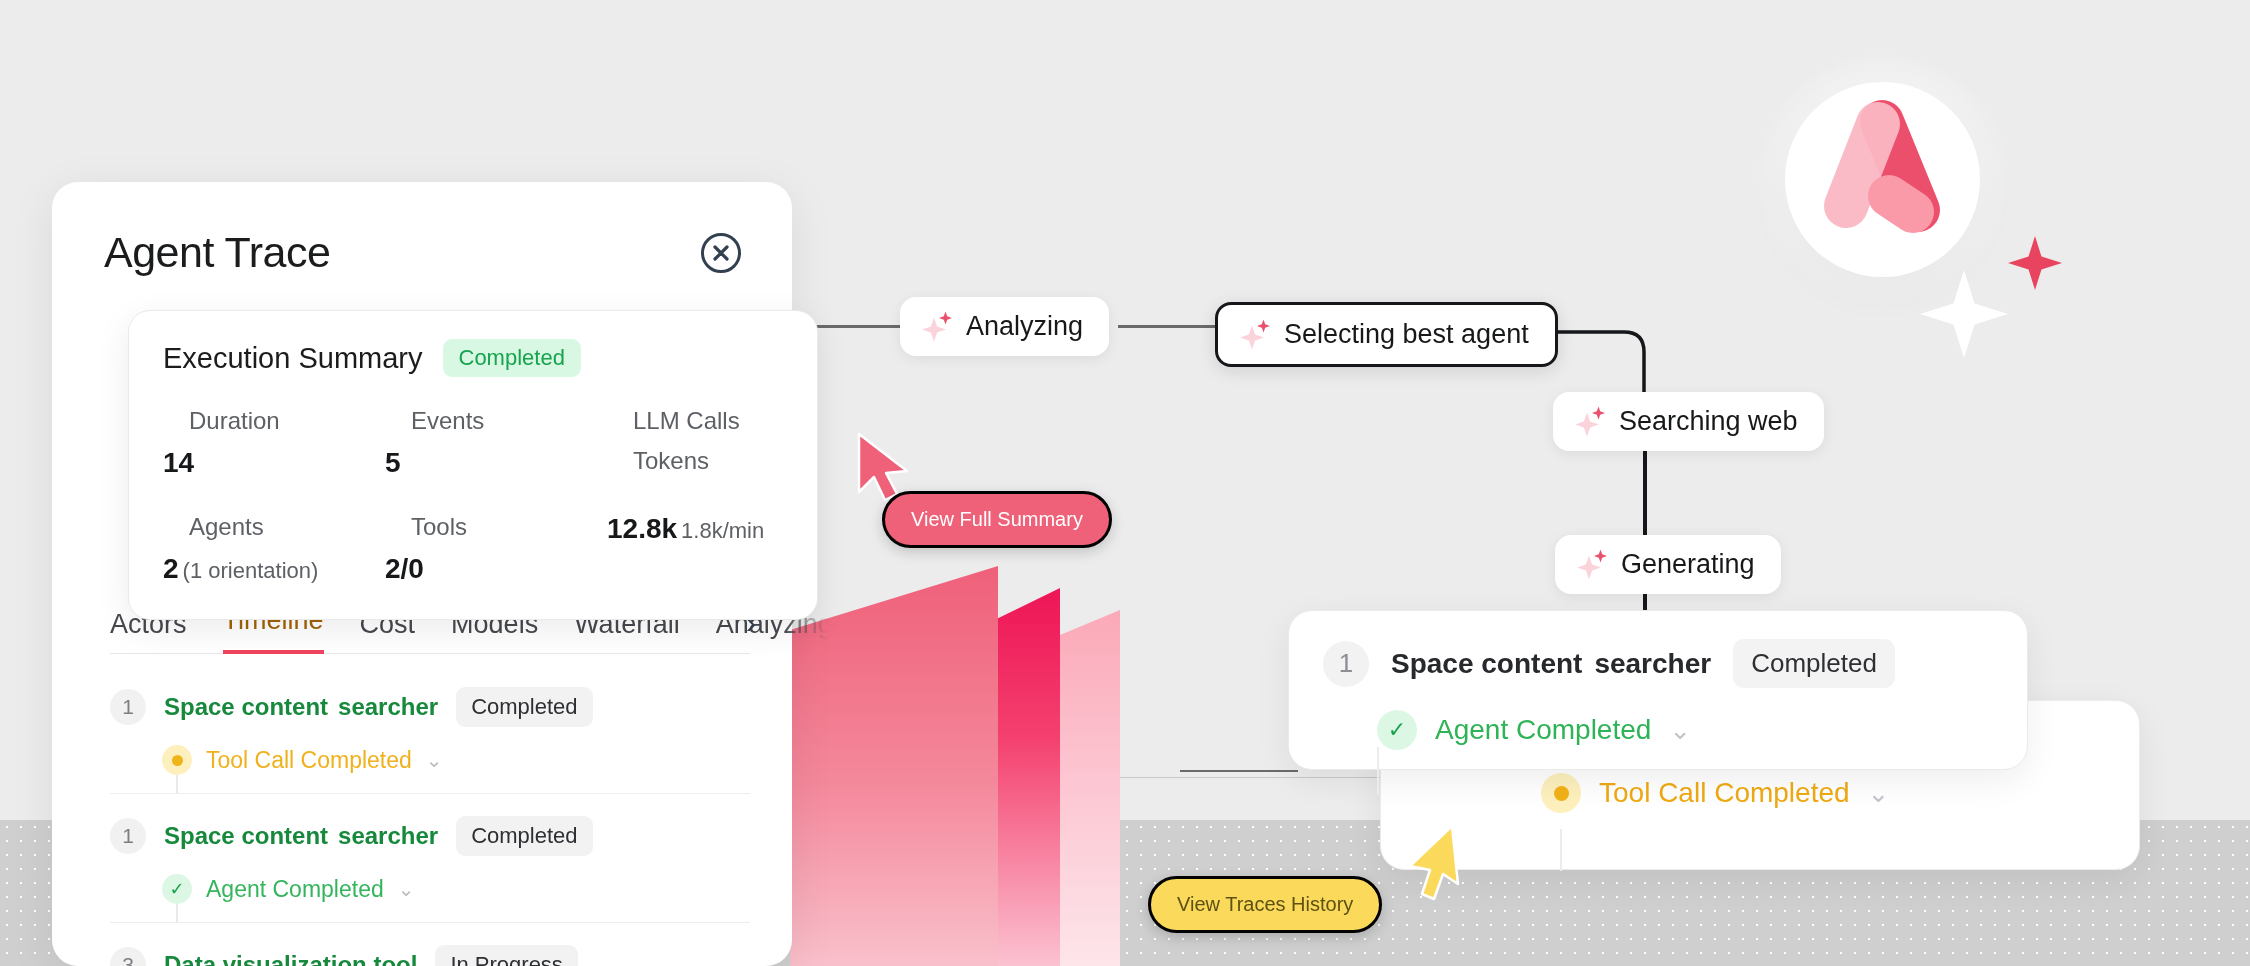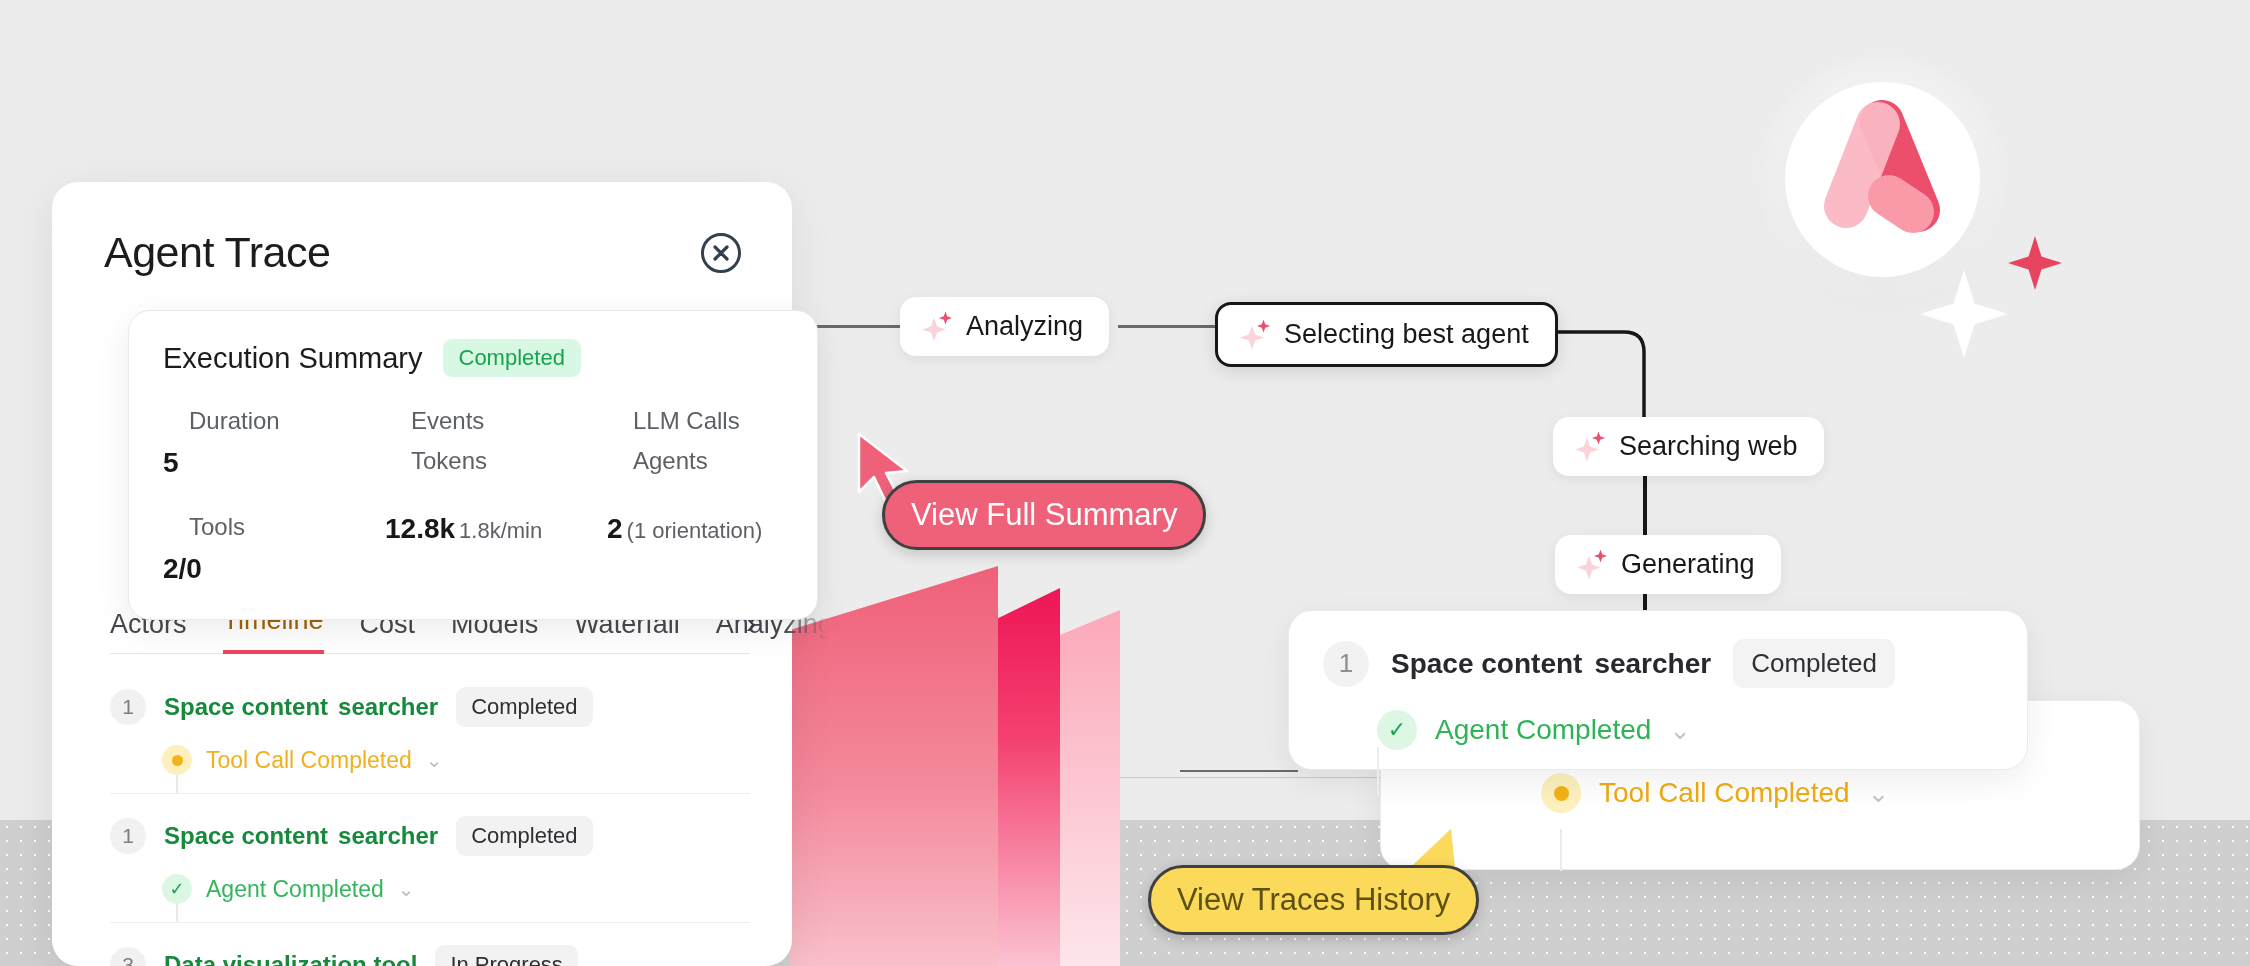--- a/index.html
+++ b/index.html
@@ -183,24 +183,25 @@
   .tc-dot { width:40px; height:40px; border-radius:50%; display:flex; align-items:center; justify-content:center; flex:none; }
   .tc-dot.green { background:#ddf7e5; color:#16a34a; font-size:22px; }
   .tc-dot.yellow { background:#fdf0bd; }
   .tc-dot.yellow i { width:15px; height:15px; border-radius:50%; background:#f2b116; display:block; }
   .tc-label { font-size:28px; }
   .tc-label.green { color:#2fb357; }
   .tc-label.yellow { color:#efa912; }
   .tc-chev { color:#c2c5c9; font-size:26px; }
   .tc-stem { position:absolute; width:2px; background:#ececec; }
   .pill {
-    position:absolute; border-radius:999px; font-size:31px;
+    position:absolute; border-radius:999px; font-size:20px;
     padding:14px 26px; white-space:nowrap;
     box-shadow:0 4px 14px rgba(0,0,0,.18);
-    border:3px solid #404040;
+    border:3px solid #000000;
+    margin-top:11px;
   }
   .pill.pink { background:#ee6179; color:#fff; }
   .pill.yellow { background:#fbd95b; color:#5e5213; }
 </style>
 </head>
 <body>
 
 <div class="bg-band"></div>
 <div class="deco-gridline"></div>
 <div class="deco-chart">
@@ -237,21 +238,21 @@
     </span>
   <span>Analyzing</span>
 </div>
 <div class="node active" style="left:1215px; top:302px;">
   <span class="node-spark">
       <i class="d-big"></i>
       <i class="d-sm"></i>
     </span>
   <span>Selecting best agent</span>
 </div>
-<div class="node" style="left:1553px; top:417px;">
+<div class="node" style="left:1553px; top:392px;">
   <span class="node-spark">
       <i class="d-big"></i>
       <i class="d-sm"></i>
     </span>
   <span>Searching web</span>
 </div>
 <div class="node" style="left:1555px; top:535px;">
   <span class="node-spark">
       <i class="d-big"></i>
       <i class="d-sm"></i>
@@ -329,20 +330,21 @@
 
 <div class="exec-card">
   <div class="exec-head">
     <div class="exec-title">Execution Summary</div>
     <div class="badge-completed">Completed</div>
   </div>
   <div class="metrics">
     <div class="m-label">Duration</div>
     <div class="m-label">Events</div>
     <div class="m-label">LLM Calls</div>
+    <div class="m-value"><span>14</span></div>
     <div class="m-value"><span>5</span></div>
     <div class="m-label">Tokens</div>
     <div class="m-label">Agents</div>
     <div class="m-label">Tools</div>
     <div class="m-value last"><span>12.8k</span><span class="sub">1.8k/min</span></div>
     <div class="m-value last"><span>2</span><span class="sub">(1 orientation)</span></div>
     <div class="m-value last"><span>2/0</span></div>
   </div>
 </div>
 

